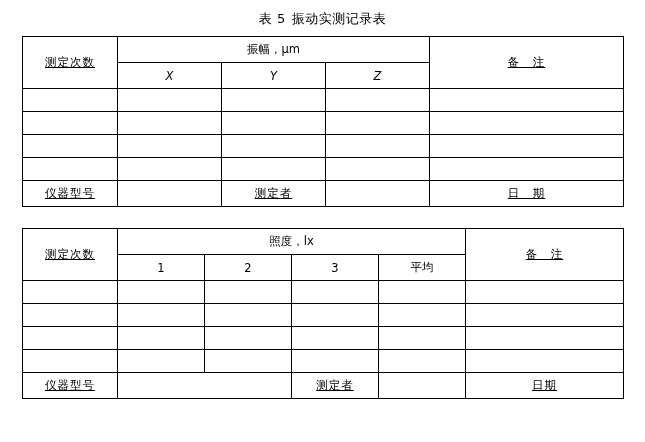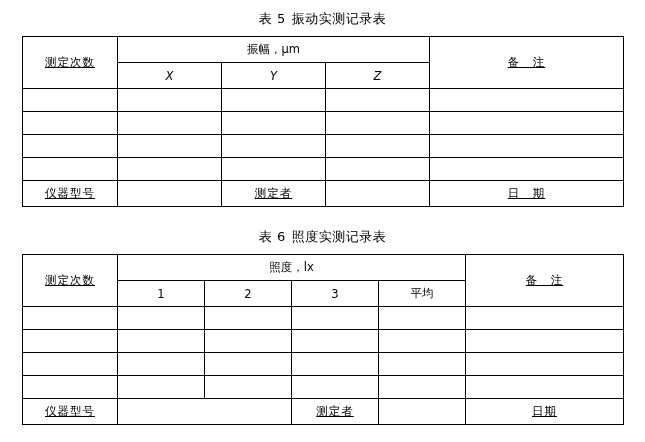--- a/index.html
+++ b/index.html
@@ -134,23 +134,20 @@
           <td class="tall"></td>
           <td class="label-cell tall">测定者</td>
           <td class="tall"></td>
           <td class="label-cell tall">日　期</td>
         </tr>
       </tbody>
     </table>
   </div>
 
   <div class="table-block" id="block-2">
-    <div class="table-caption">
-      <span class="caption-num">表 6</span><span>照度实测记录表</span>
-    </div>
 
     <table class="grid">
       <colgroup>
         <col style="width:95px">
         <col style="width:87px">
         <col style="width:87px">
         <col style="width:87px">
         <col style="width:87px">
         <col style="width:158px">
       </colgroup>

